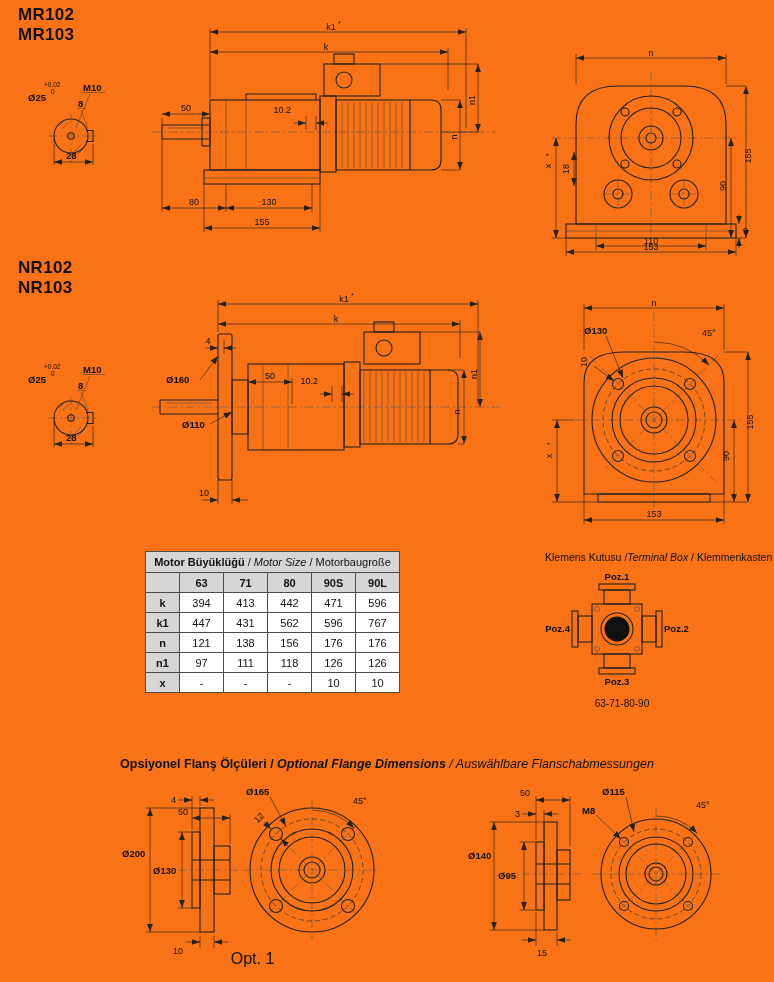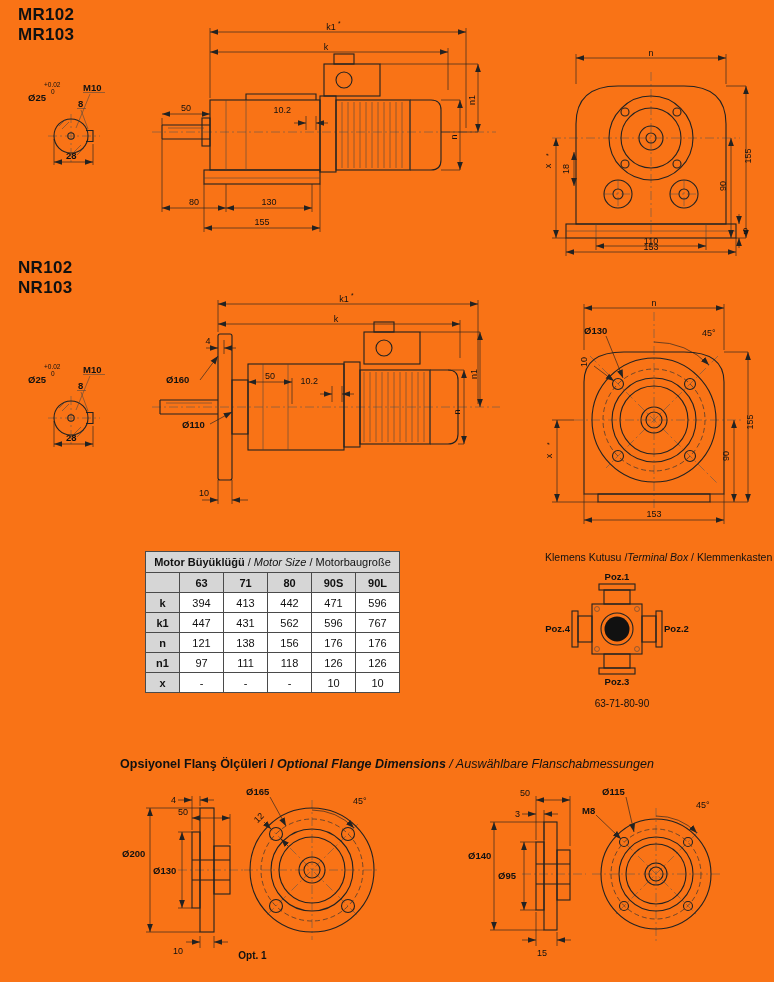--- a/index.html
+++ b/index.html
@@ -9,21 +9,21 @@
   .abs { position:absolute; }
   .model-title { font-size:17px; font-weight:bold; line-height:1.18; letter-spacing:.3px; }
   .terminal-title { font-size:10.5px; white-space:nowrap; }
   .tt-b { font-weight:normal;margin-left:40px; }
   .tt-i { font-style:italic; }
   .flange-title { font-size:12.5px; }
   .ft-b { font-weight:bold;margin-top:40px; }
   .ft-i { font-weight:bold; font-style:italic; }
   .ft-i2 { font-style:italic; }
   .center { text-align:center; }
-  .opt-caption { font-weight:bold; font-size:10px; }
+  .opt-caption { font-weight:normal; font-size:16px; }
   .terminal-caption { font-size:10px;text-align:center; }
 
   table.dims { position:absolute; left:145px; top:551px; border-collapse:collapse; font-size:11px; }
   table.dims td { border:1px solid #4a4a4a; text-align:center; padding:2px 4px; height:20px; }
   table.dims td.val { min-width:44px; background:#fff;text-align:center; }
   table.dims td.lbl { min-width:34px; background:#d6d6d6; font-weight:bold; }
   table.dims td.hd  { min-width:44px; background:#d6d6d6; font-weight:bold; }
   table.dims td.title-cell { background:#d6d6d6; padding:4px 6px; font-weight:bold; }
   .tt-title-i { font-style:italic; font-weight:normal; }
   .tt-title-n { font-weight:normal; }

